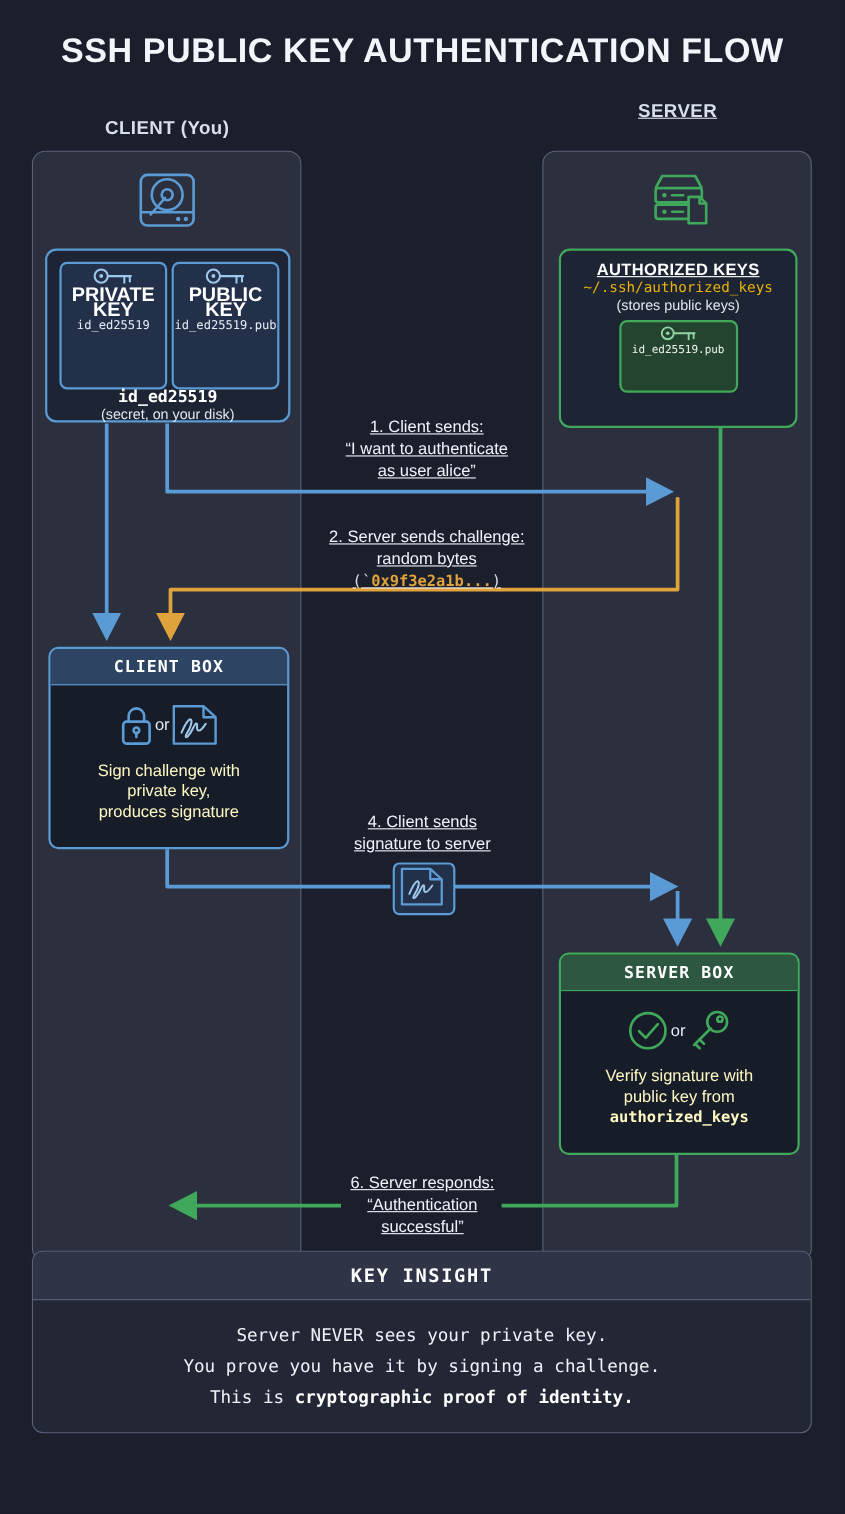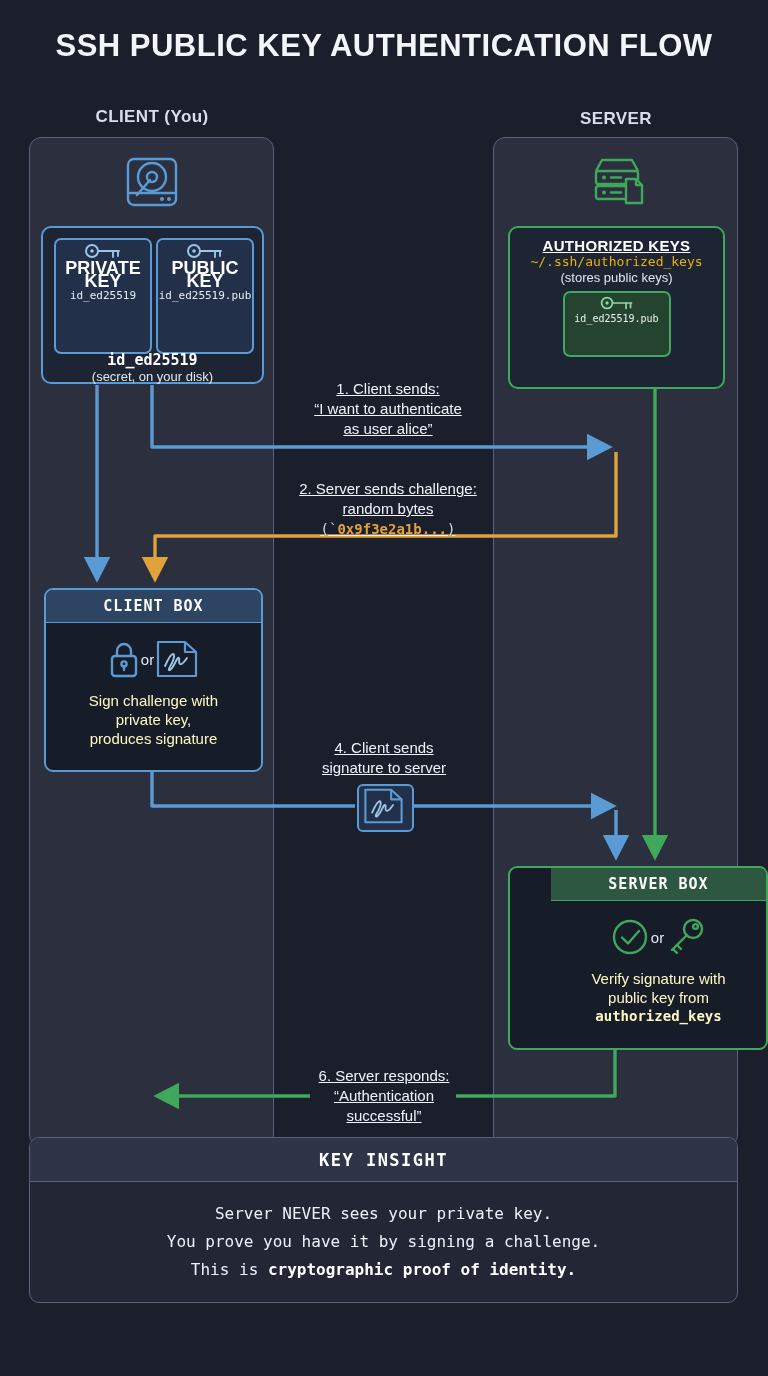--- a/index.html
+++ b/index.html
@@ -22,21 +22,21 @@
     color:#f2f5fa;
   }
 
   
   .col-head{
     position:absolute;text-align:center;
     font-size:17px;font-weight:bold;color:#d8dfea;
     letter-spacing:.4px;
   }
   .col-head.client{left:29px;top:107px;width:246px;}
-  .col-head.server{left:493px;top:109px;width:246px;}
+  .col-head.server{left:493px;top:91px;width:246px;text-decoration:underline;}
 
   
   .column{
     position:absolute;
     border:1.5px solid #59627a;
     border-radius:12px;
     background:#2b2f3e;
   }
   .column.client{left:29px;top:137px;width:243px;height:1008px;}
   .column.server{left:493px;top:137px;width:243px;height:1008px;}
@@ -99,21 +99,21 @@
     padding:7px 0 7px;
   }
   .pbox .body{text-align:center;padding:10px 8px 12px;}
   .pbox .row-ico{display:flex;align-items:center;justify-content:center;height:52px;}
   .pbox .orword{font-size:15px;color:#e4eaf3;}
   .pbox .desc{font-size:15px;line-height:19px;color:#fef9c3;margin-top:6px;}
   .pbox .desc .mono{font-family:"DejaVu Sans Mono",monospace;font-weight:bold;font-size:14px;}
 
   .pbox.client{left:44px;top:588px;width:215px;height:180px;border:2px solid #5b9bd5;background:#171c29;}
   .pbox.client .hdr{background:#2d4563;border-bottom:1.5px solid #5b9bd5;}
-  .pbox.server{left:508px;top:866px;width:215px;height:180px;border:2px solid #3fa85a;background:#171c29;padding-left:41px;}
+  .pbox.server{left:508px;top:866px;width:215px;height:180px;border:2px solid #3fa85a;background:#171c29;}
   .pbox.server .hdr{background:#2d5741;border-bottom:1.5px solid #3fa85a;}
 
   
   .step{position:absolute;text-align:center;font-size:15px;line-height:20px;color:#f0f4fa;text-decoration:underline;}
   .step .hex{font-family:"DejaVu Sans Mono",monospace;color:#e0a33c;font-weight:bold;font-size:14px;}
   .step .tick{font-family:"DejaVu Sans Mono",monospace;color:#d8dde6;font-size:14px;}
   .step1{left:268px;top:379px;width:240px;}
   .step2{left:268px;top:479px;width:240px;}
   .step4{left:264px;top:738px;width:240px;}
   .step6{left:264px;top:1066px;width:240px;}

